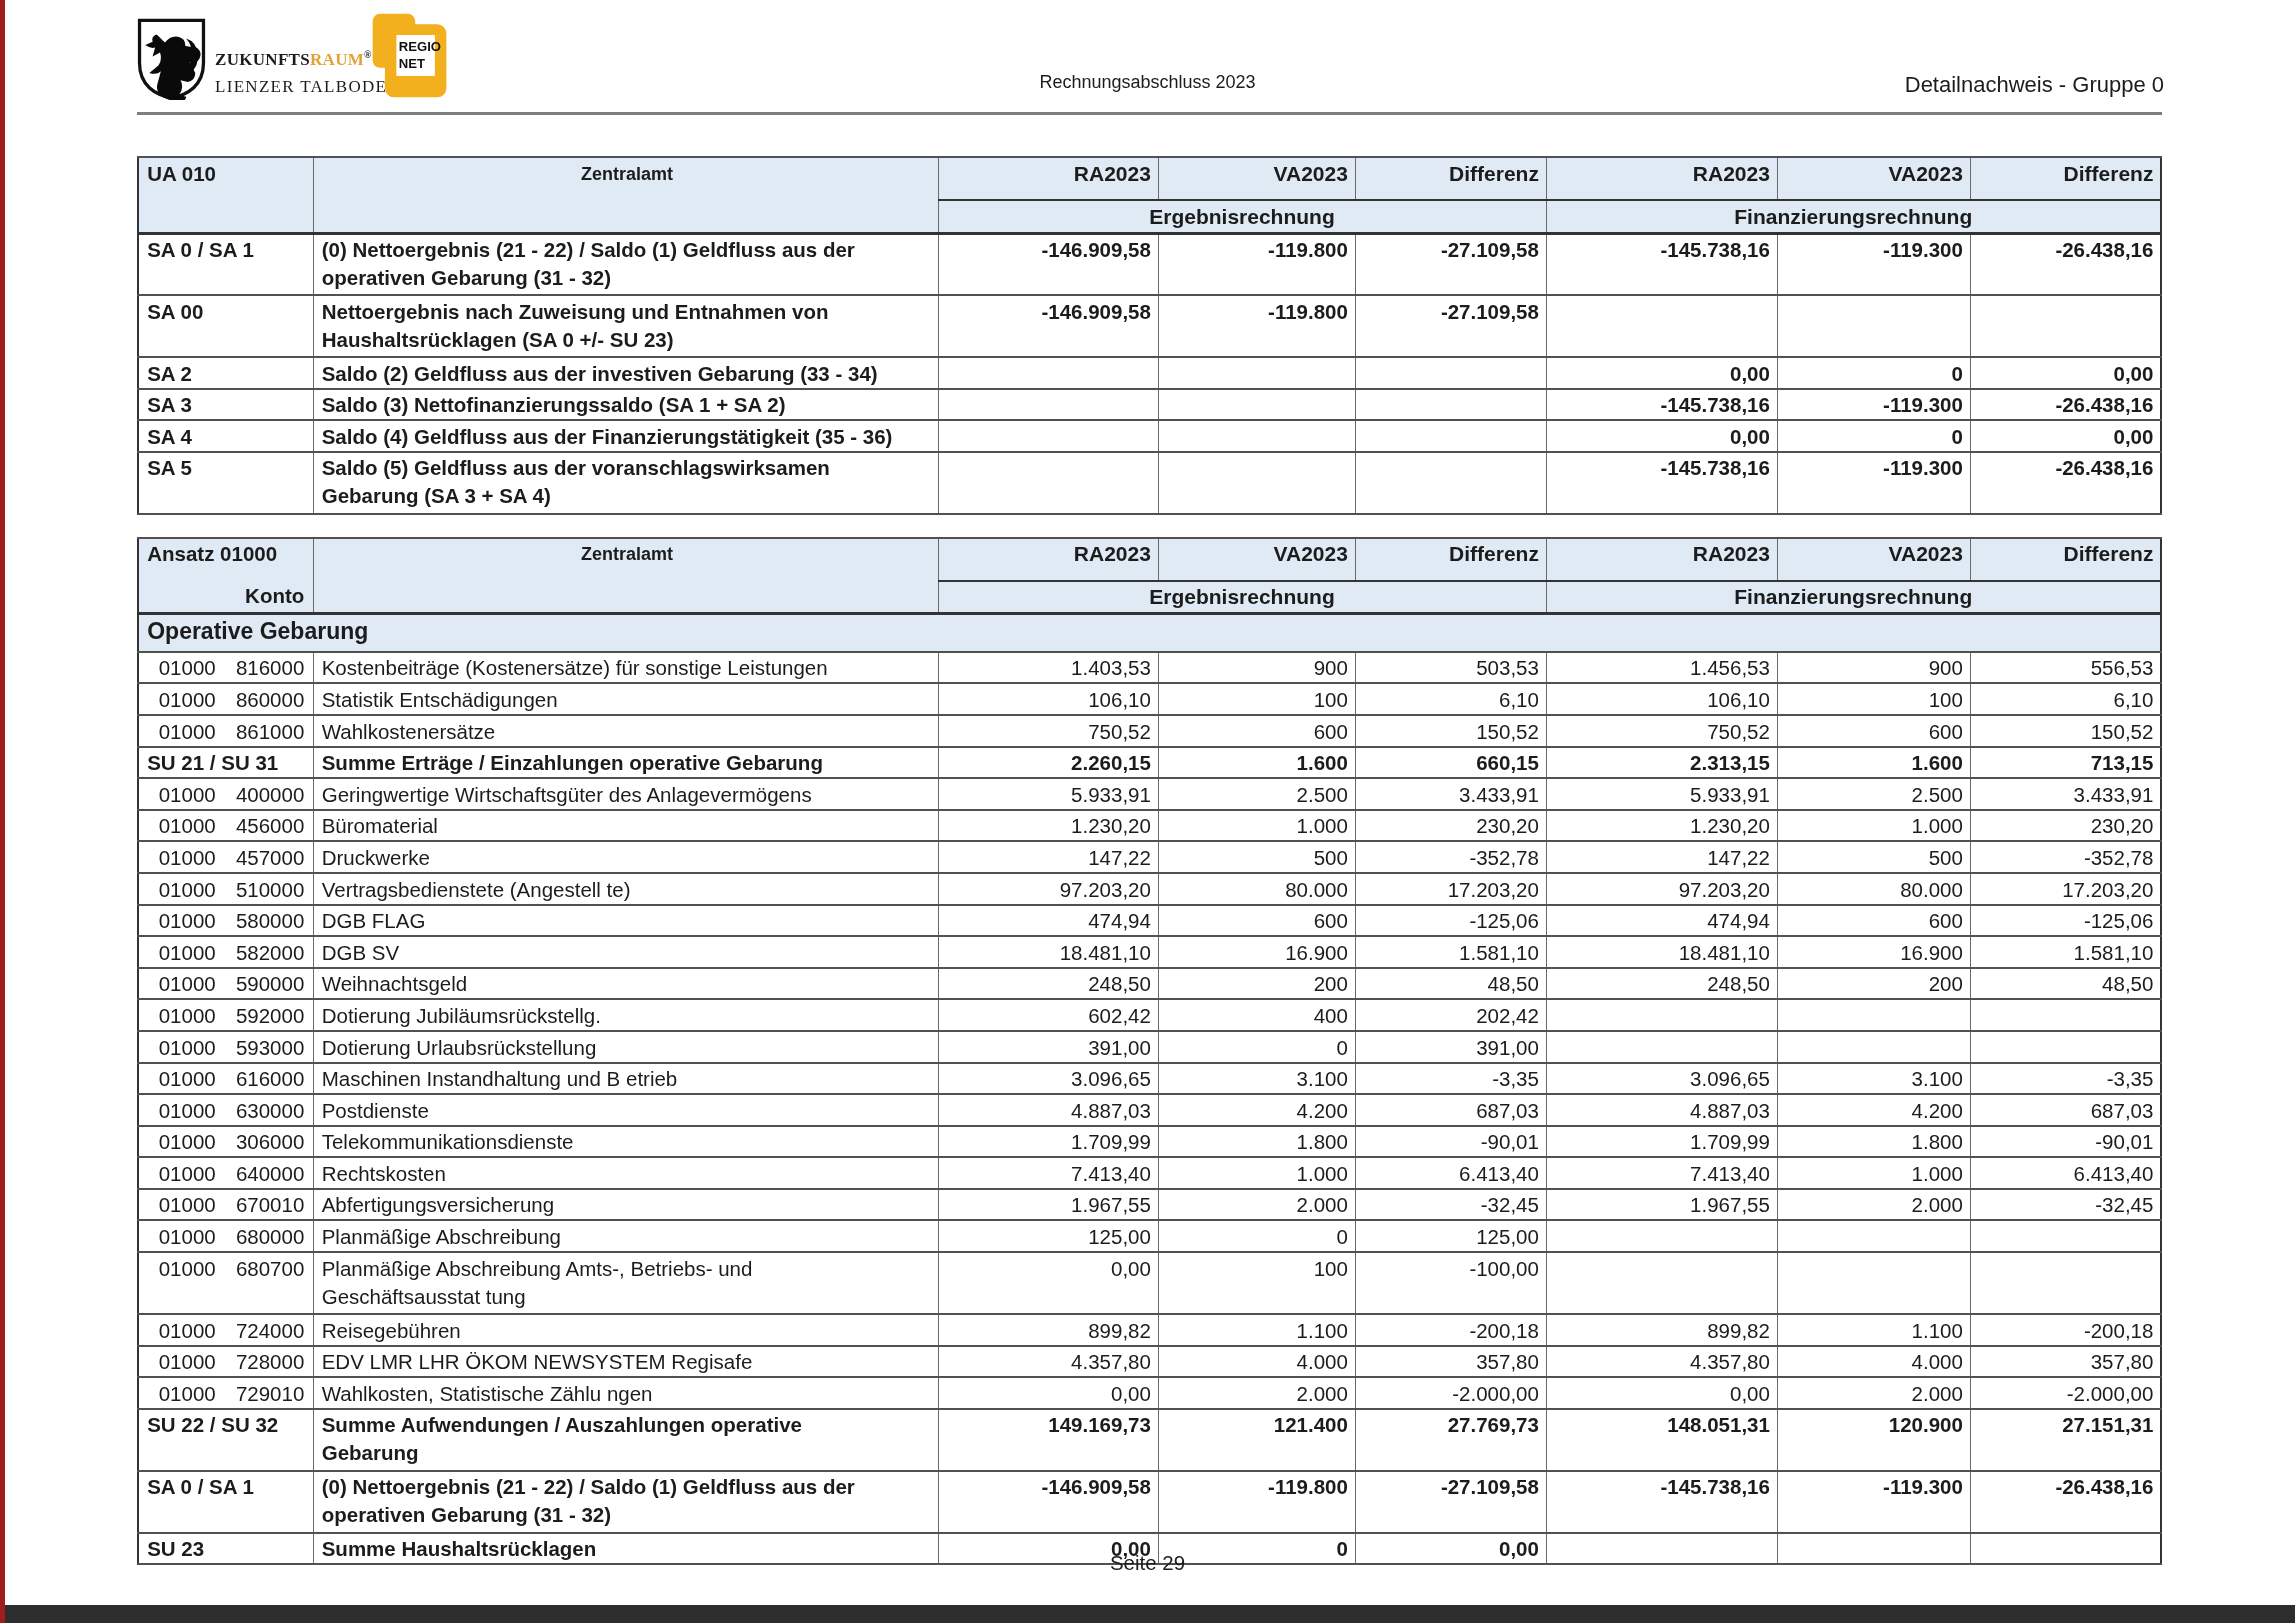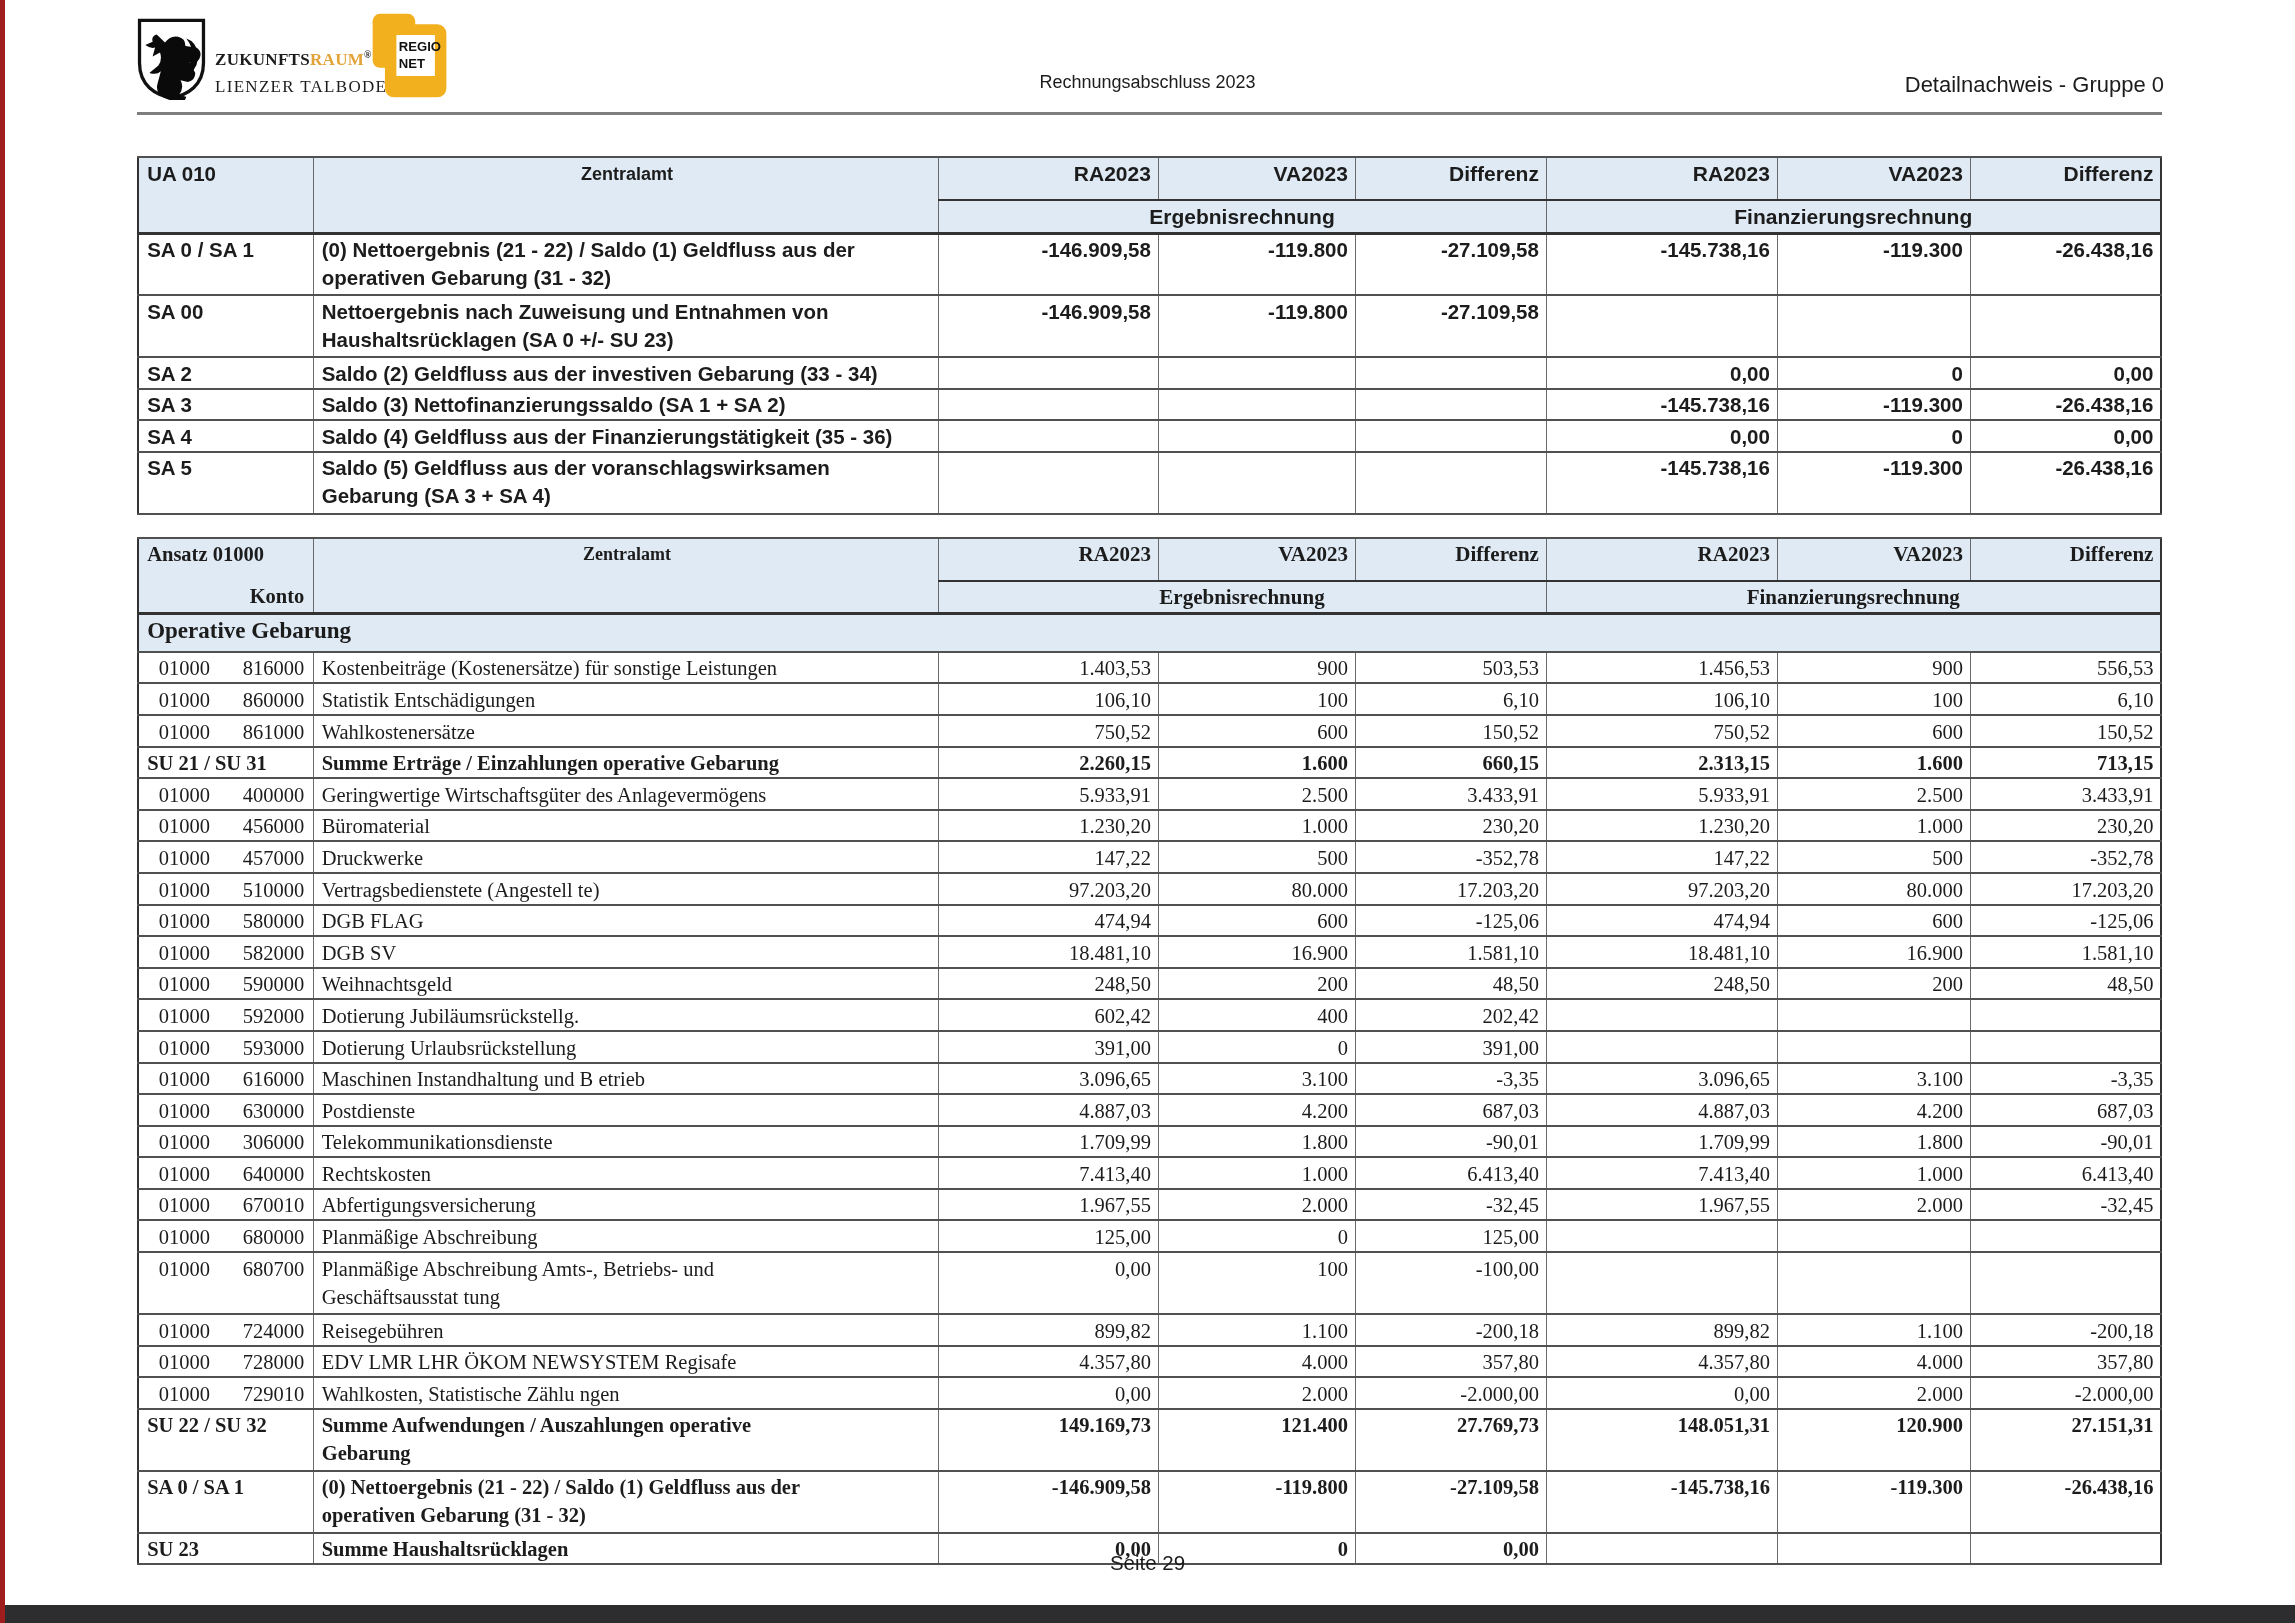--- a/index.html
+++ b/index.html
@@ -31,21 +31,21 @@
   .logo-line2{font-size:17px;letter-spacing:1.3px;margin-top:7px;}
   .logo-regionet{position:absolute;left:371px;top:11.5px;}
 
   .hdr-center{position:absolute;top:72px;left:0;width:2295px;text-align:center;font-size:18px;}
   .hdr-right{position:absolute;top:72px;right:131px;font-size:22px;text-align:center;}
   .hdr-rule{position:absolute;top:112px;left:137px;width:2025px;height:2.5px;background:var(--rule);}
 
   
   .content{position:absolute;left:137px;top:156px;width:2025px;}
   table{border-collapse:collapse;table-layout:fixed;width:2022px;border:2.5px solid var(--grid-dark);}
-  .t2{margin-top:22px;font-family:Liberation Serif, serif;}
+  .t2{margin-top:22px;}
   th,td{font-size:20.5px;line-height:28px;vertical-align:top;overflow:hidden;
         border-left:1.6px solid var(--grid-v);border-right:1.6px solid var(--grid-v);
         border-top:2.5px solid var(--grid-h);border-bottom:2.5px solid var(--grid-h);
         padding:1.6px 4.9px 0 4.9px;}
   thead th{background:var(--hdr-bg);font-weight:bold;text-align:left;}
   tr.h1{height:43px;} tr.h2{height:33px;}
   .th-code{padding-left:8.2px;}
   .th-name{padding-left:8px;font-size:18px;text-align:center;}
   .th-num{text-align:right;padding-right:6.6px;font-size:21px;}
   .th-group{text-align:center;border-left:none;border-right:none;font-size:21px;}

